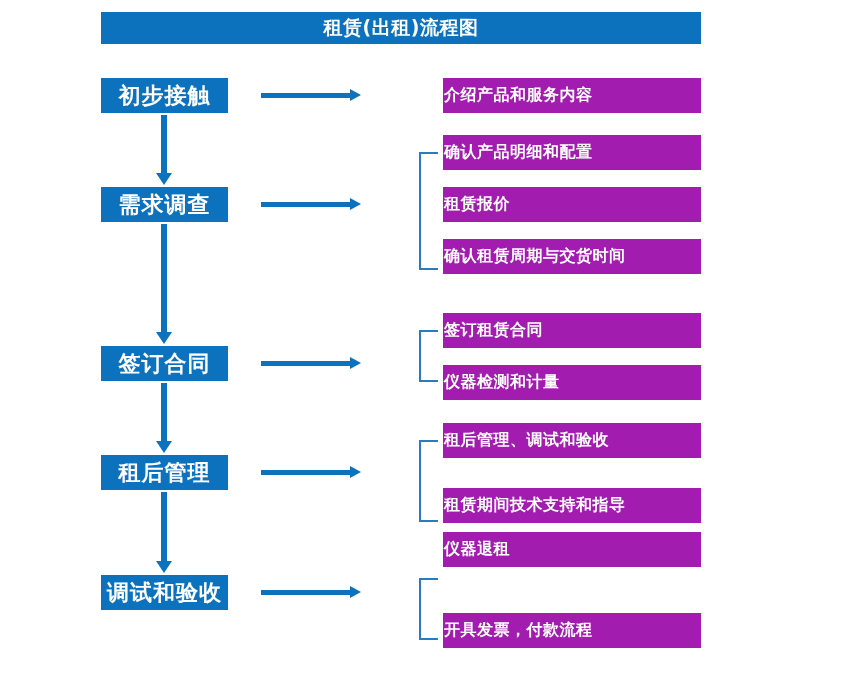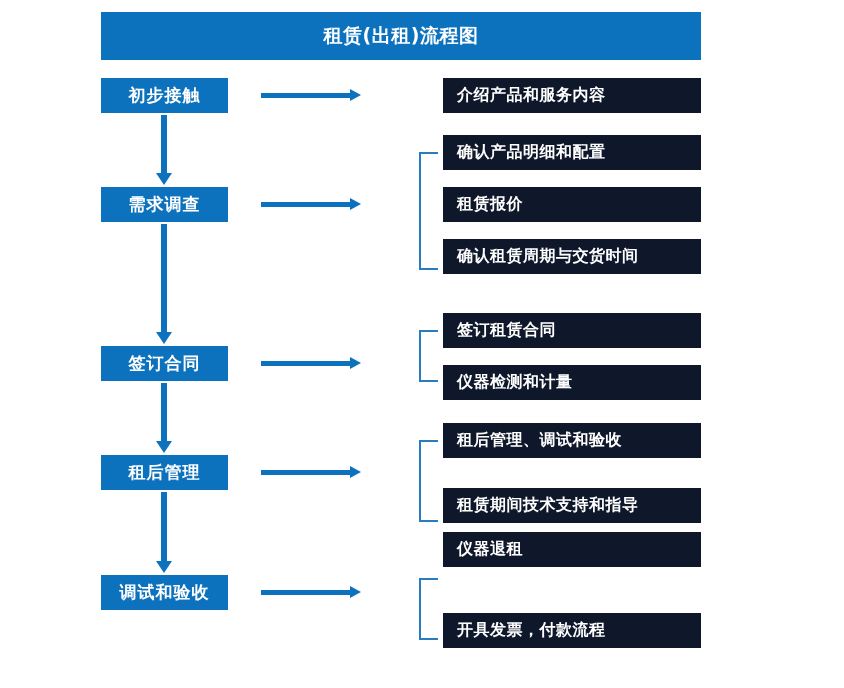--- a/index.html
+++ b/index.html
@@ -13,56 +13,56 @@
     height: 688px;
     background: #ffffff;
     overflow: hidden;
     font-family: "DejaVu Sans", "Liberation Sans", sans-serif;
   }
   .title-bar {
     position: absolute;
     left: 101px;
     top: 12px;
     width: 600px;
-    height: 48px;
+    height: 32px;
     background: #0d72be;
     color: #ffffff;
     display: flex;
     align-items: center;
     justify-content: center;
     font-size: 19px;
     font-weight: bold;
     letter-spacing: 0.5px;
   }
   .stage-box {
     position: absolute;
     left: 101px;
     width: 127px;
     height: 35px;
     background: #0d72be;
     color: #ffffff;
     display: flex;
     align-items: center;
     justify-content: center;
-    font-size: 17px;
+    font-size: 22px;
     font-weight: bold;
     letter-spacing: 1px;
   }
   .detail-box {
     position: absolute;
     left: 443px;
     width: 258px;
     height: 35px;
-    background: #0f172a;
+    background: #a21caf;
     color: #ffffff;
     display: flex;
     align-items: center;
     font-size: 16px;
     font-weight: bold;
-    padding-left: 14px;
+    padding-left: 1px;
     box-sizing: border-box;
     letter-spacing: 0.5px;
   }
   
   .h-arrow {
     position: absolute;
     height: 14px;
     width: 100px;
   }
   .h-arrow .stem {

